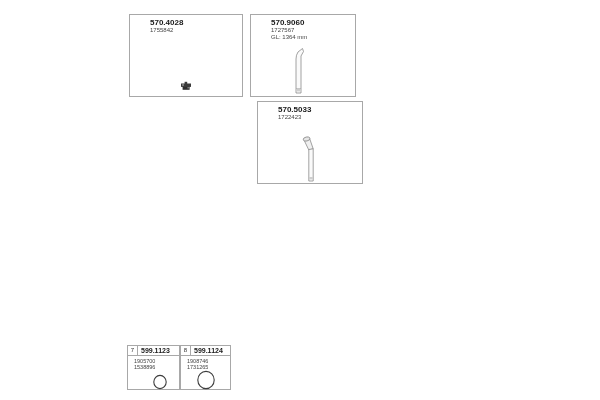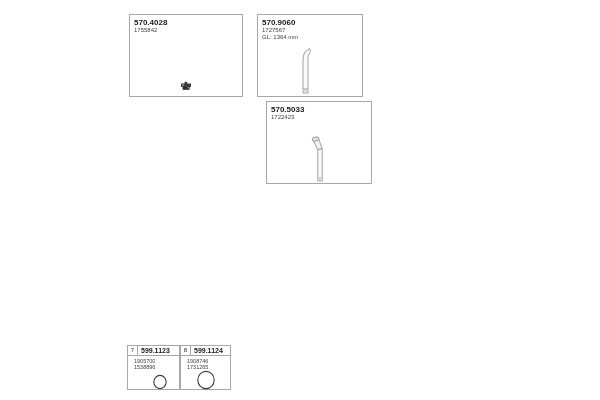--- a/index.html
+++ b/index.html
@@ -4,20 +4,21 @@
 <style>
   html,body{margin:0;padding:0;background:#ffffff;}
   body{font-family:"Liberation Sans", sans-serif;}
   #canvas{position:relative;width:600px;height:400px;background:#ffffff;overflow:hidden;}
   .part-box{
     position:absolute;
     border:1px solid #a8a8a8;
     background:#ffffff;
     box-sizing:border-box;
     cursor:pointer;
+    padding-left:16px;
   }
   .pn{
     font-weight:bold;
     font-size:8px;
     line-height:9px;
     color:#1a1a1a;
     padding:3px 0 0 4px;
     white-space:nowrap;
   }
   .oem{
@@ -84,33 +85,33 @@
     <div class="oem">1755842</div>
     <svg class="drawing" style="left:50px;top:66px;" width="12" height="11" viewBox="0 0 12 11">
       <rect x="1" y="2.5" width="10" height="3.4" fill="#3a3a3a"></rect>
       <rect x="2.6" y="5.4" width="7" height="3.4" fill="#2d2d2d"></rect>
       <rect x="4.6" y="0.8" width="2.6" height="2.2" fill="#3a3a3a"></rect>
       <rect x="2" y="3.4" width="2" height="1.2" fill="#ffffff" opacity="0.55"></rect>
       <rect x="7.4" y="6.2" width="1.6" height="1.2" fill="#ffffff" opacity="0.45"></rect>
     </svg>
   </div>
 
-  <div class="part-box" style="left:250px;top:14px;width:106px;height:83px;margin-left:7px;">
+  <div class="part-box" style="left:250px;top:14px;width:106px;height:83px;">
     <div class="pn">570.9060</div>
     <div class="oem">1727567</div>
     <div class="note">GL: 1364 mm</div>
     <svg class="drawing" style="left:38px;top:32px;" width="20" height="50" viewBox="0 0 20 50">
       <path d="M7,46 L7,12 Q7,8 9,5 L13.5,1.5 L14.5,4.5 L12,9 L12,46 Z" fill="#fafafa" stroke="#8a8a8a" stroke-width="0.8"></path>
       <rect x="7.4" y="42" width="4.3" height="2.4" fill="#cfcfcf"></rect>
       <line x1="7" y1="41.6" x2="12" y2="41.6" stroke="#9a9a9a" stroke-width="0.6"></line>
     </svg>
   </div>
 
 
-  <div class="part-box" style="left:266px;top:101px;width:106px;height:83px;">
+  <div class="part-box" style="left:257px;top:101px;width:106px;height:83px;">
     <div class="pn">570.5033</div>
     <div class="oem">1722423</div>
     <svg class="drawing" style="left:42px;top:33px;" width="16" height="48" viewBox="0 0 16 48">
       <path d="M4,5 L9.5,3.2 L13.2,13.8 L8.8,15 Z" fill="#f0f0f0" stroke="#8a8a8a" stroke-width="0.8"></path>
       <ellipse cx="6.6" cy="4" rx="3.4" ry="2" fill="#e6e6e6" stroke="#8a8a8a" stroke-width="0.8" transform="rotate(-14 6.6 4)"></ellipse>
       <path d="M8.8,14.5 L8.8,46 L13.2,46 L13.2,13.8 Z" fill="#fafafa" stroke="#8a8a8a" stroke-width="0.8"></path>
       <rect x="9.1" y="42" width="3.8" height="2.4" fill="#cfcfcf"></rect>
     </svg>
   </div>
 

